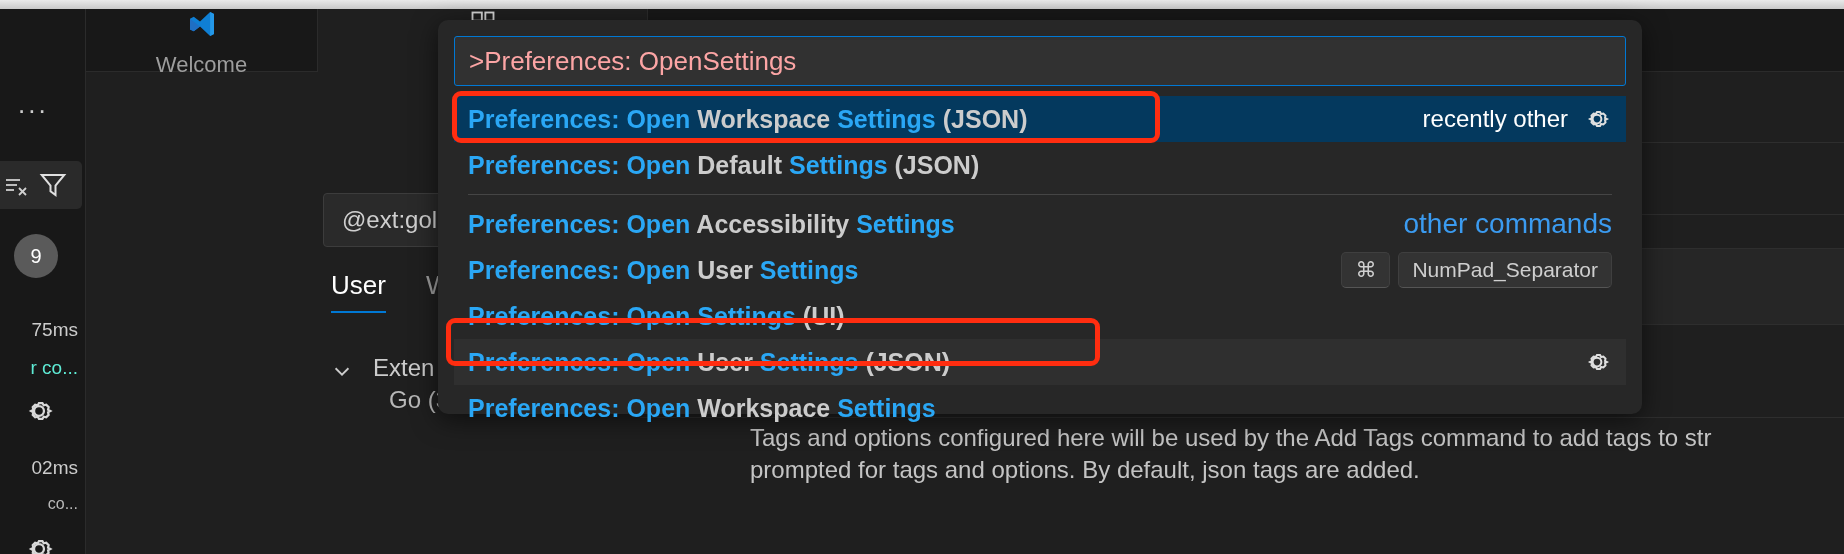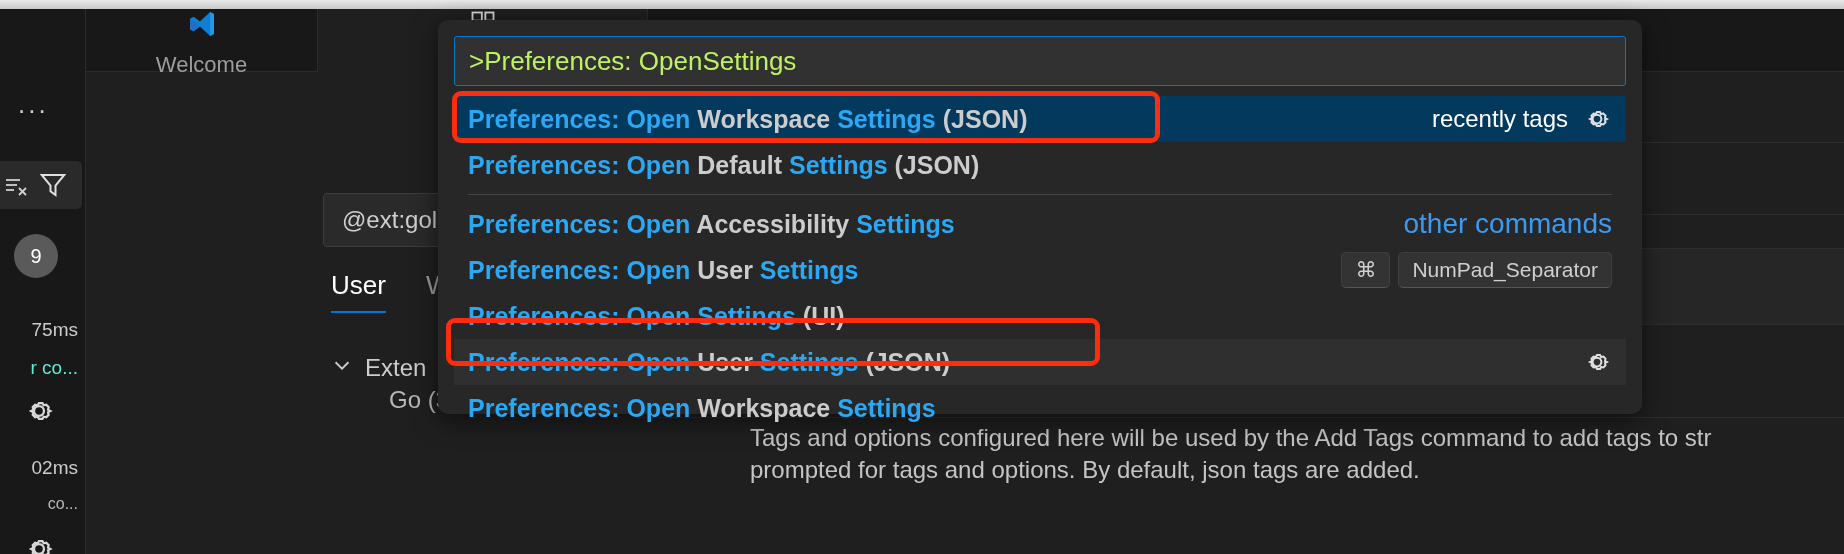--- a/index.html
+++ b/index.html
@@ -44,40 +44,40 @@
   .search-box{
     position:absolute; left:237px; top:121px; width:1200px; height:54px;
     background:#2a2a2a; border:1px solid #3c3c3c; border-radius:4px;
     display:flex; align-items:center; padding:0 18px; font-size:24px; color:#cfcfcf;
   }
   .scope-tabs{ position:absolute; left:245px; top:198px; display:flex; gap:40px; font-size:26px;}
   .scope-tab{ color:#9d9d9d; padding-bottom:10px; }
   .scope-tab.active{ color:#ffffff; border-bottom:2px solid #0078d4; }
 
   .toc{ position:absolute; left:245px; top:282px; font-size:24px; color:#cccccc; }
-  .toc-row{ display:flex; align-items:flex-start; gap:12px; }
+  .toc-row{ display:flex; align-items:flex-end; gap:20px; }
   .toc-sub{ margin-left:58px; margin-top:4px; color:#b8b8b8; }
 
   
   .pane{ position:absolute; left:640px; top:63px; width:1204px; height:482px; }
   .pane-sep{ position:absolute; left:0; width:1204px; height:1px; background:#2e2e2e; }
   .pane-hover{ position:absolute; left:0; width:1204px; height:76px; background:#262626; }
   .desc{ position:absolute; left:110px; top:350px; width:1090px; font-size:24px; line-height:1.32; color:#c4c4c4; }
 
   
   .palette{
     position:absolute; left:438px; top:20px; width:1204px; height:394px;
     background:#272727; border-radius:10px;
     box-shadow:0 6px 26px rgba(0,0,0,.55);
   }
   .palette-input{
     position:absolute; left:16px; top:16px; width:1172px; height:50px;
     background:#313131; border:1px solid #0078d4; border-radius:3px;
     display:flex; align-items:center; padding:0 14px;
-    font-size:26px; color:#bef264;
+    font-size:26px; color:#fca5a5;
   }
   .rows{ position:absolute; left:16px; top:76px; width:1172px; }
   .row{
     position:relative; height:46px; display:flex; align-items:center;
     padding:0 14px; font-size:25px; white-space:nowrap;
   }
   .row.selected{ background:#04395e; }
   .row.hovered{ background:#2f2f2f; }
   .row .label{ flex:0 0 auto; }
   .row .right{ margin-left:auto; display:flex; align-items:center; gap:14px; }
@@ -208,21 +208,21 @@
   </div>
 
 </div>
 
 <div class="palette">
   <div class="palette-input" title="Type the name of a command to run.">&gt;Preferences: OpenSettings</div>
   <div class="rows" id="palette-rows">
       <div class="row selected">
         <span class="label"><span class="m">Preferences: Open </span><span class="p">Workspace </span><span class="m">Settings</span><span class="p"> (JSON)</span></span>
         <div class="right">
-          <span class="grp-recent">recently tags</span>
+          <span class="grp-recent">recently other</span>
           <span class="icon">
             <svg width="30" height="30" viewBox="0 0 24 24">
               <path fill="none" stroke="#e0e0e0" stroke-width="1.6" d="M12 8.5a3.5 3.5 0 100 7 3.5 3.5 0 000-7zM20 12l-1.6-.9.4-1.8-1.7-1.7-1.8.4-.9-1.6h-2.4l-.9 1.6-1.8-.4L7.6 9.3l.4 1.8L6.4 12l1.6.9-.4 1.8 1.7 1.7 1.8-.4.9 1.6h2.4l.9-1.6 1.8.4 1.7-1.7-.4-1.8z"></path>
             </svg>
           </span>
         </div>
       </div>
       <div class="row">
         <span class="label"><span class="m">Preferences: Open </span><span class="p">Default </span><span class="m">Settings</span><span class="p"> (JSON)</span></span>
         <div class="right"></div>

